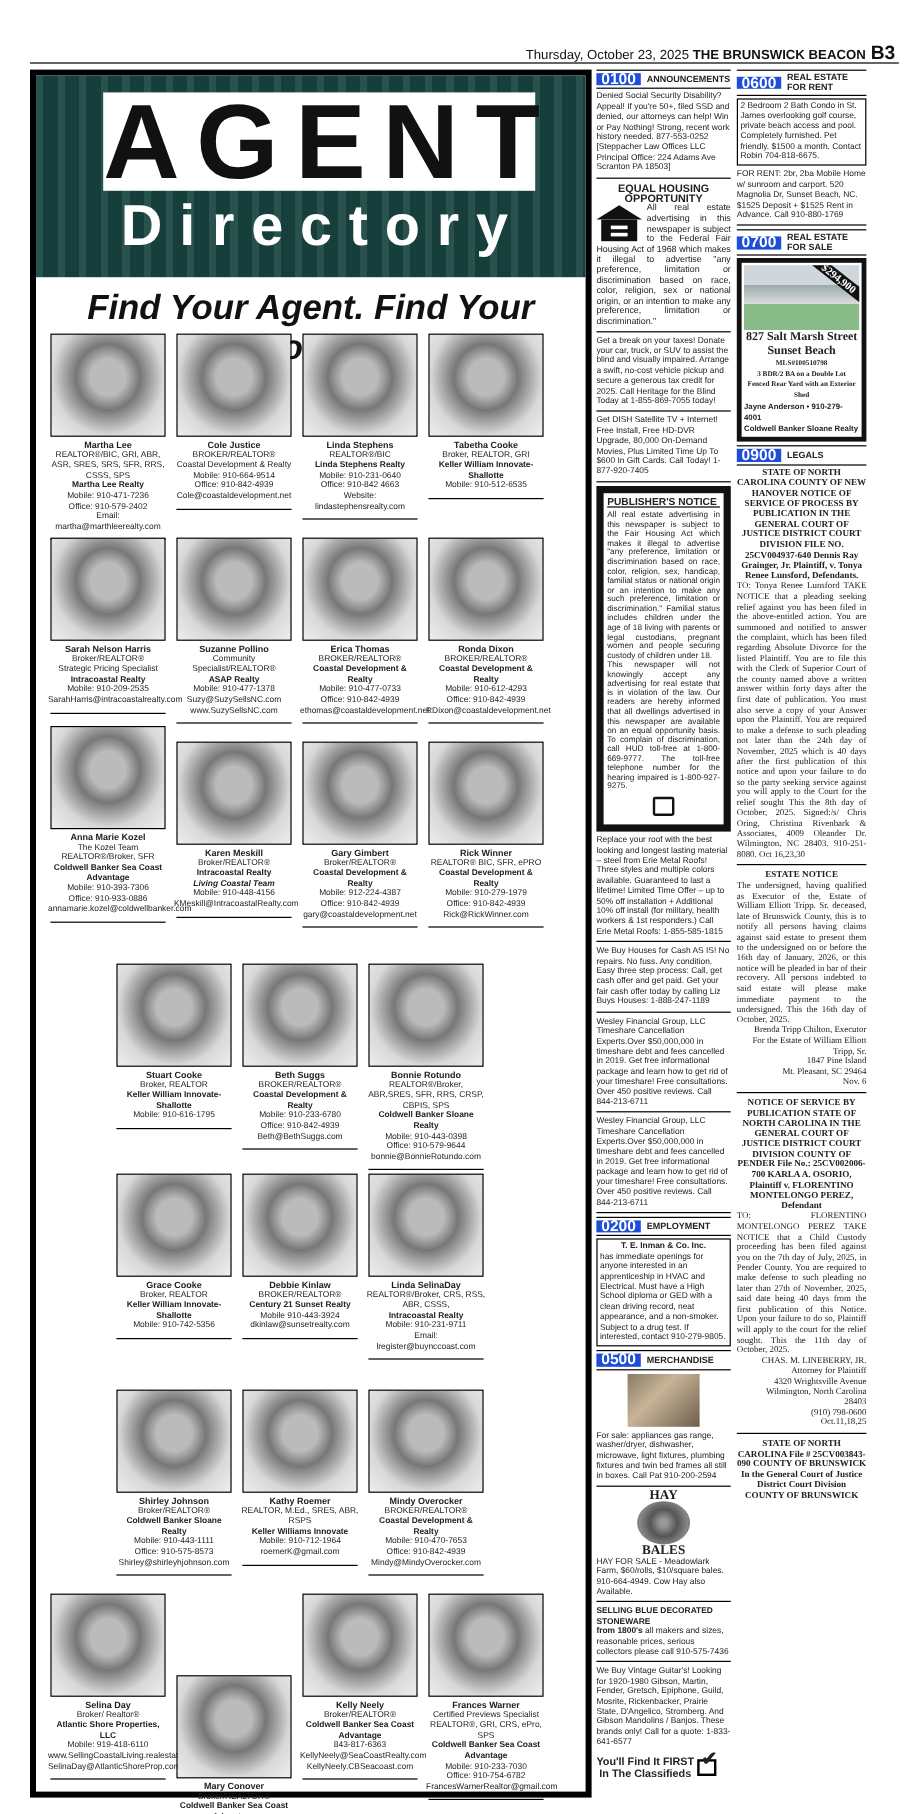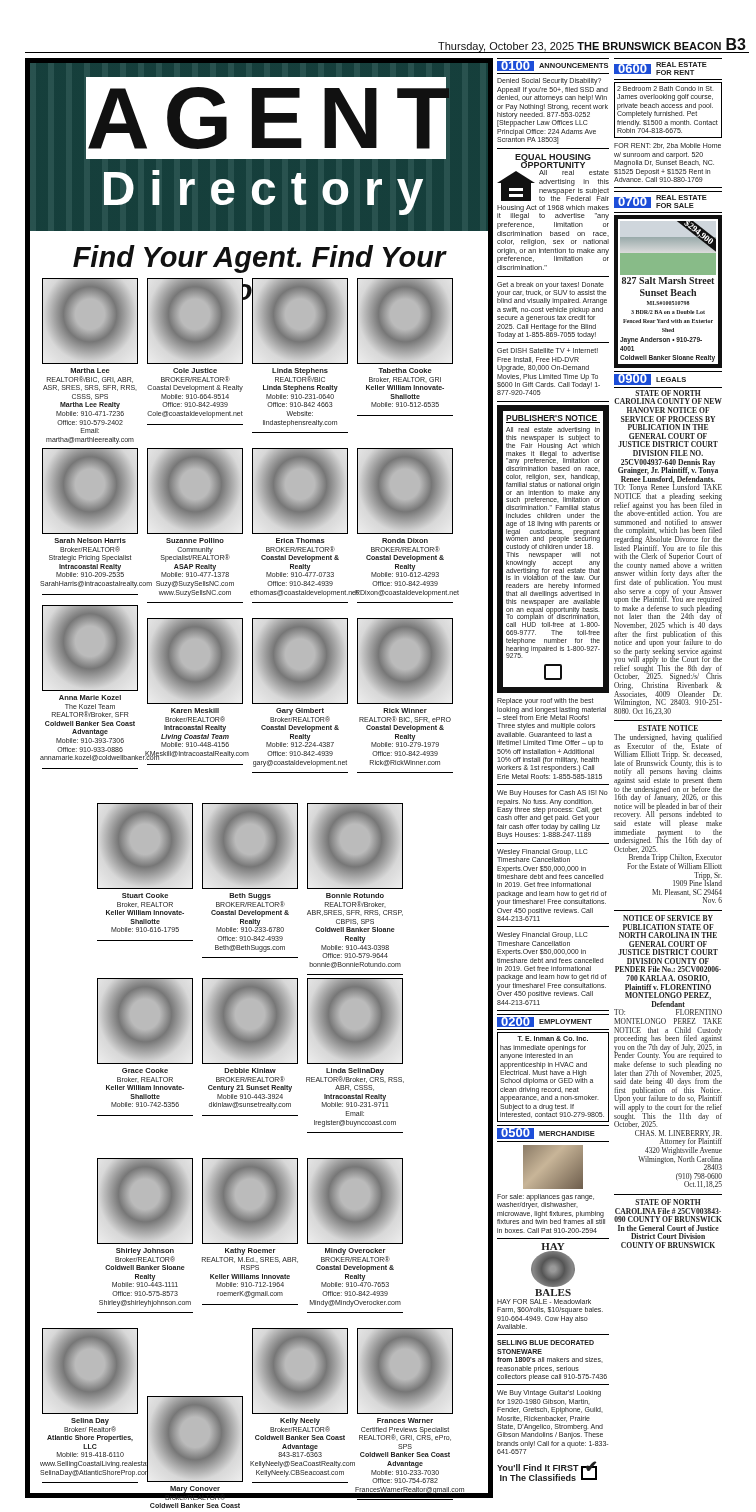--- a/index.html
+++ b/index.html
@@ -410,21 +410,21 @@
   <div class="legal">
     <div class="h">STATE OF NORTH CAROLINA COUNTY OF NEW HANOVER NOTICE OF SERVICE OF PROCESS BY PUBLICATION IN THE GENERAL COURT OF JUSTICE DISTRICT COURT DIVISION FILE NO. 25CV004937-640 Dennis Ray Grainger, Jr. Plaintiff, v. Tonya Renee Lunsford, Defendants.</div>
     <div class="j">TO: Tonya Renee Lunsford TAKE NOTICE that a pleading seeking relief against you has been filed in the above-entitled action. You are summoned and notified to answer the complaint, which has been filed regarding Absolute Divorce for the listed Plaintiff. You are to file this with the Clerk of Superior Court of the county named above a written answer within forty days after the first date of publication. You must also serve a copy of your Answer upon the Plaintiff. You are required to make a defense to such pleading not later than the 24th day of November, 2025 which is 40 days after the first publication of this notice and upon your failure to do so the party seeking service against you will apply to the Court for the relief sought This the 8th day of October, 2025. Signed:/s/ Chris Oring, Christina Rivenbark &amp; Associates, 4009 Oleander Dr. Wilmington, NC 28403. 910-251-8080. Oct 16,23,30</div>
     <div class="rule"></div>
     <div class="h">ESTATE NOTICE</div>
     <div class="j">The undersigned, having qualified as Executor of the, Estate of William Elliott Tripp. Sr. deceased, late of Brunswick County, this is to notify all persons having claims against said estate to present them to the undersigned on or before the 16th day of January, 2026, or this notice will be pleaded in bar of their recovery. All persons indebted to said estate will please make immediate payment to the undersigned. This the 16th day of October, 2025.</div>
     <div class="r" id="n2sign">
         <div>Brenda Tripp Chilton, Executor</div>
         <div>For the Estate of William Elliott</div>
         <div>Tripp, Sr.</div>
-        <div>1909 Pine Island</div>
+        <div>1847 Pine Island</div>
         <div>Mt. Pleasant, SC 29464</div>
         <div>Nov. 6</div>
       </div>
     <div class="rule"></div>
     <div class="h">NOTICE OF SERVICE BY PUBLICATION STATE OF NORTH CAROLINA IN THE GENERAL COURT OF JUSTICE DISTRICT COURT DIVISION COUNTY OF PENDER File No.: 25CV002006-700 KARLA A. OSORIO, Plaintiff v. FLORENTINO MONTELONGO PEREZ, Defendant</div>
     <div class="j">TO: FLORENTINO MONTELONGO PEREZ TAKE NOTICE that a Child Custody proceeding has been filed against you on the 7th day of July, 2025, in Pender County. You are required to make defense to such pleading no later than 27th of November, 2025, said date being 40 days from the first publication of this Notice. Upon your failure to do so, Plaintiff will apply to the court for the relief sought. This the 11th day of October, 2025.</div>
     <div class="r" id="n3sign">
         <div>CHAS. M. LINEBERRY, JR.</div>
         <div>Attorney for Plaintiff</div>
         <div>4320 Wrightsville Avenue</div>

